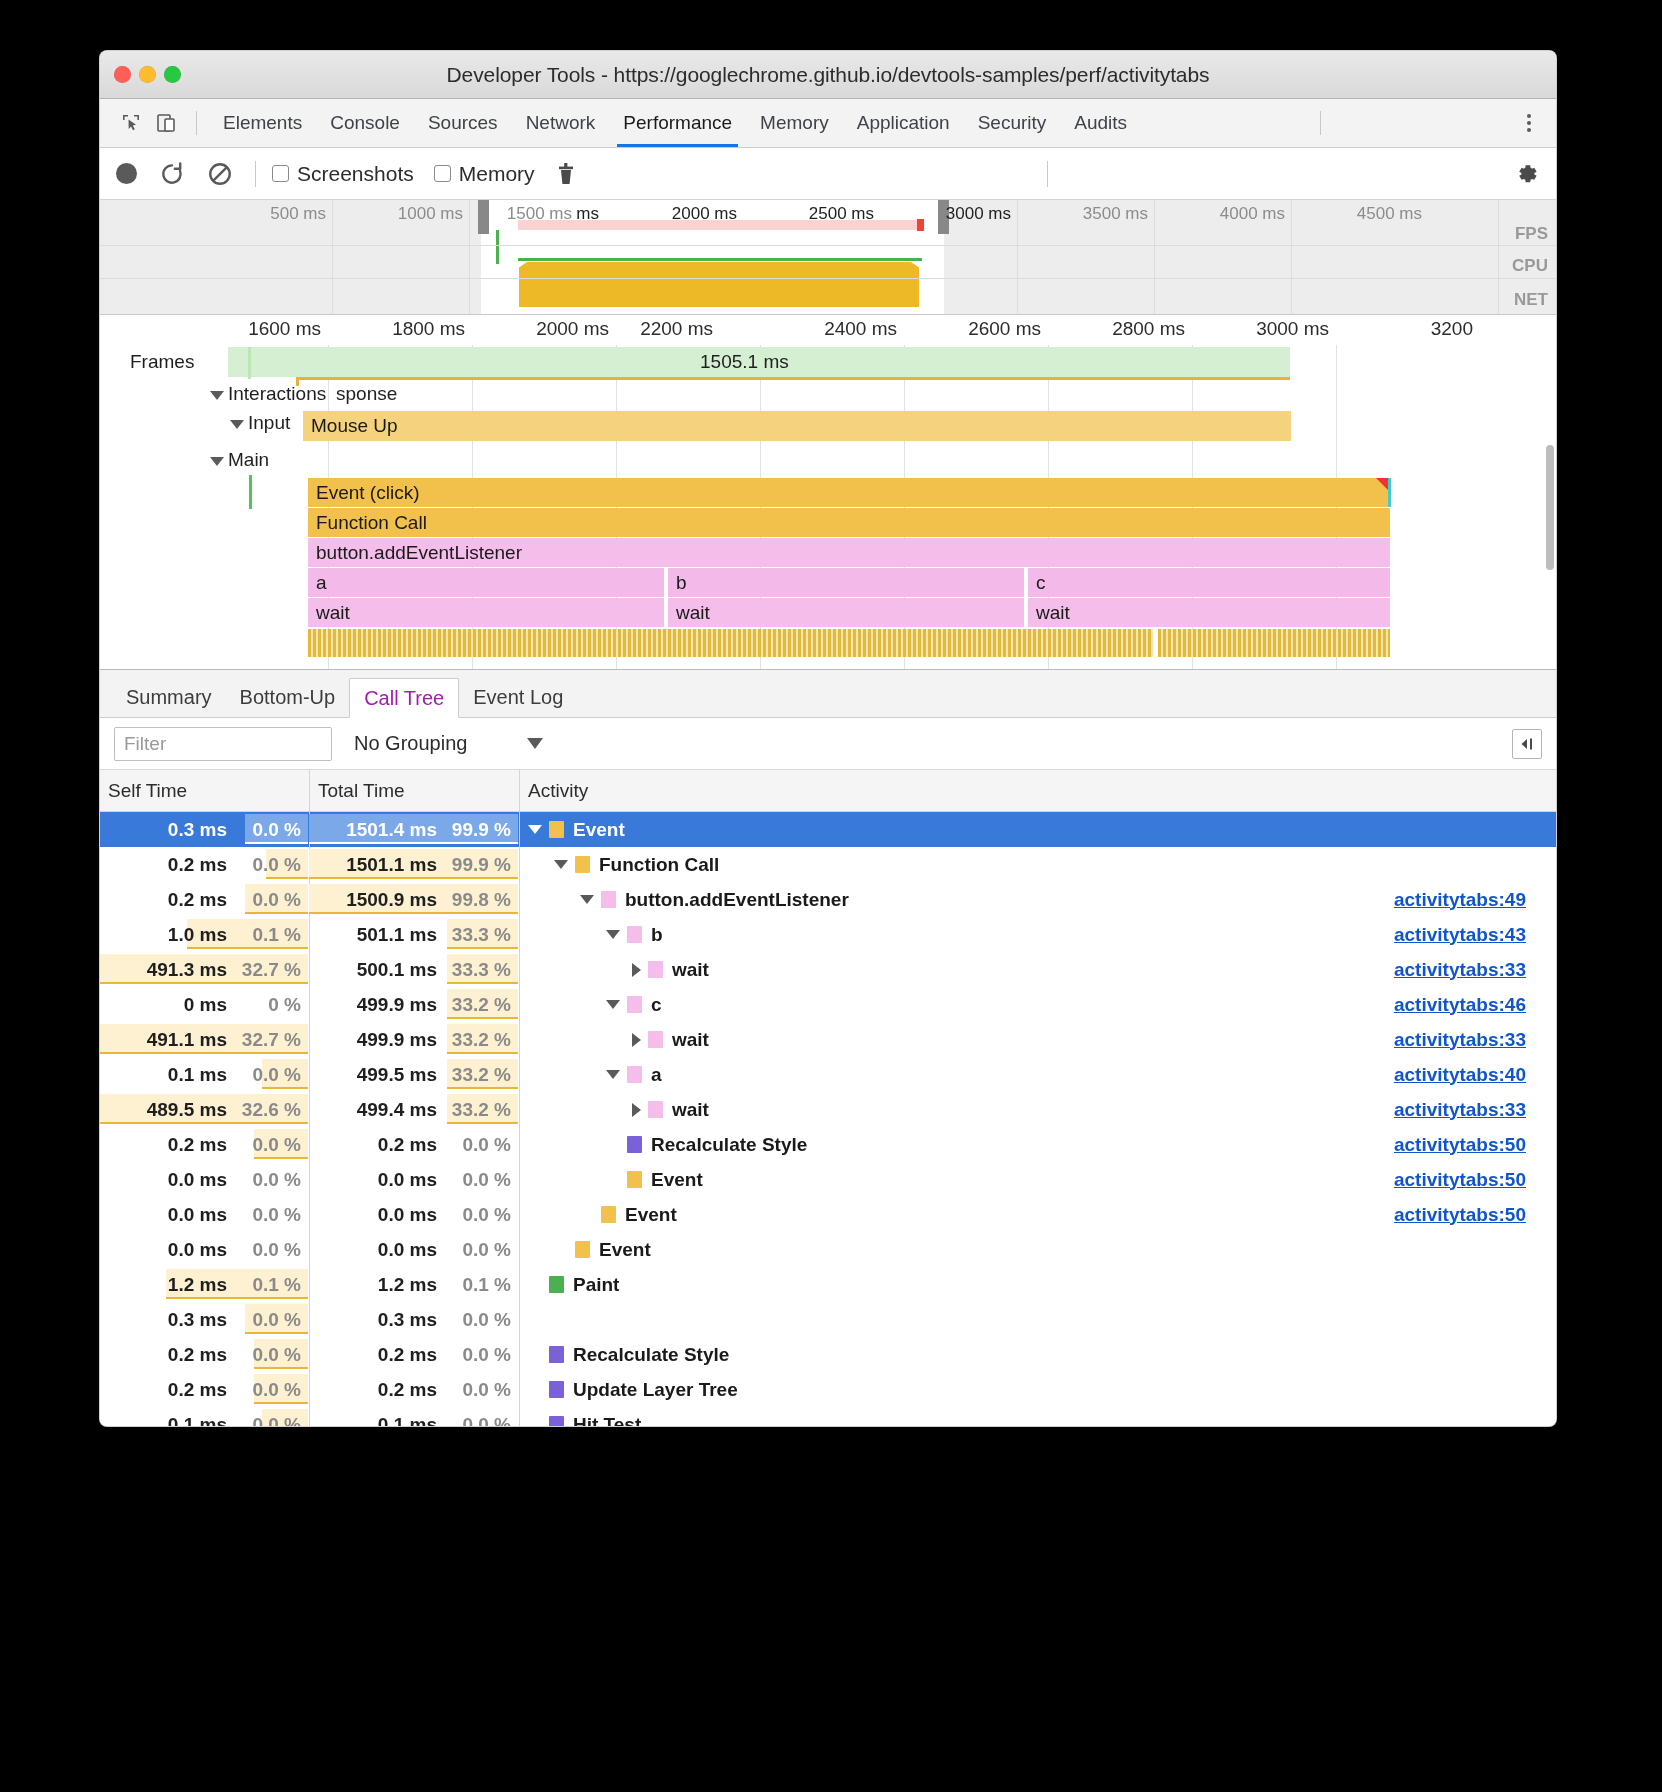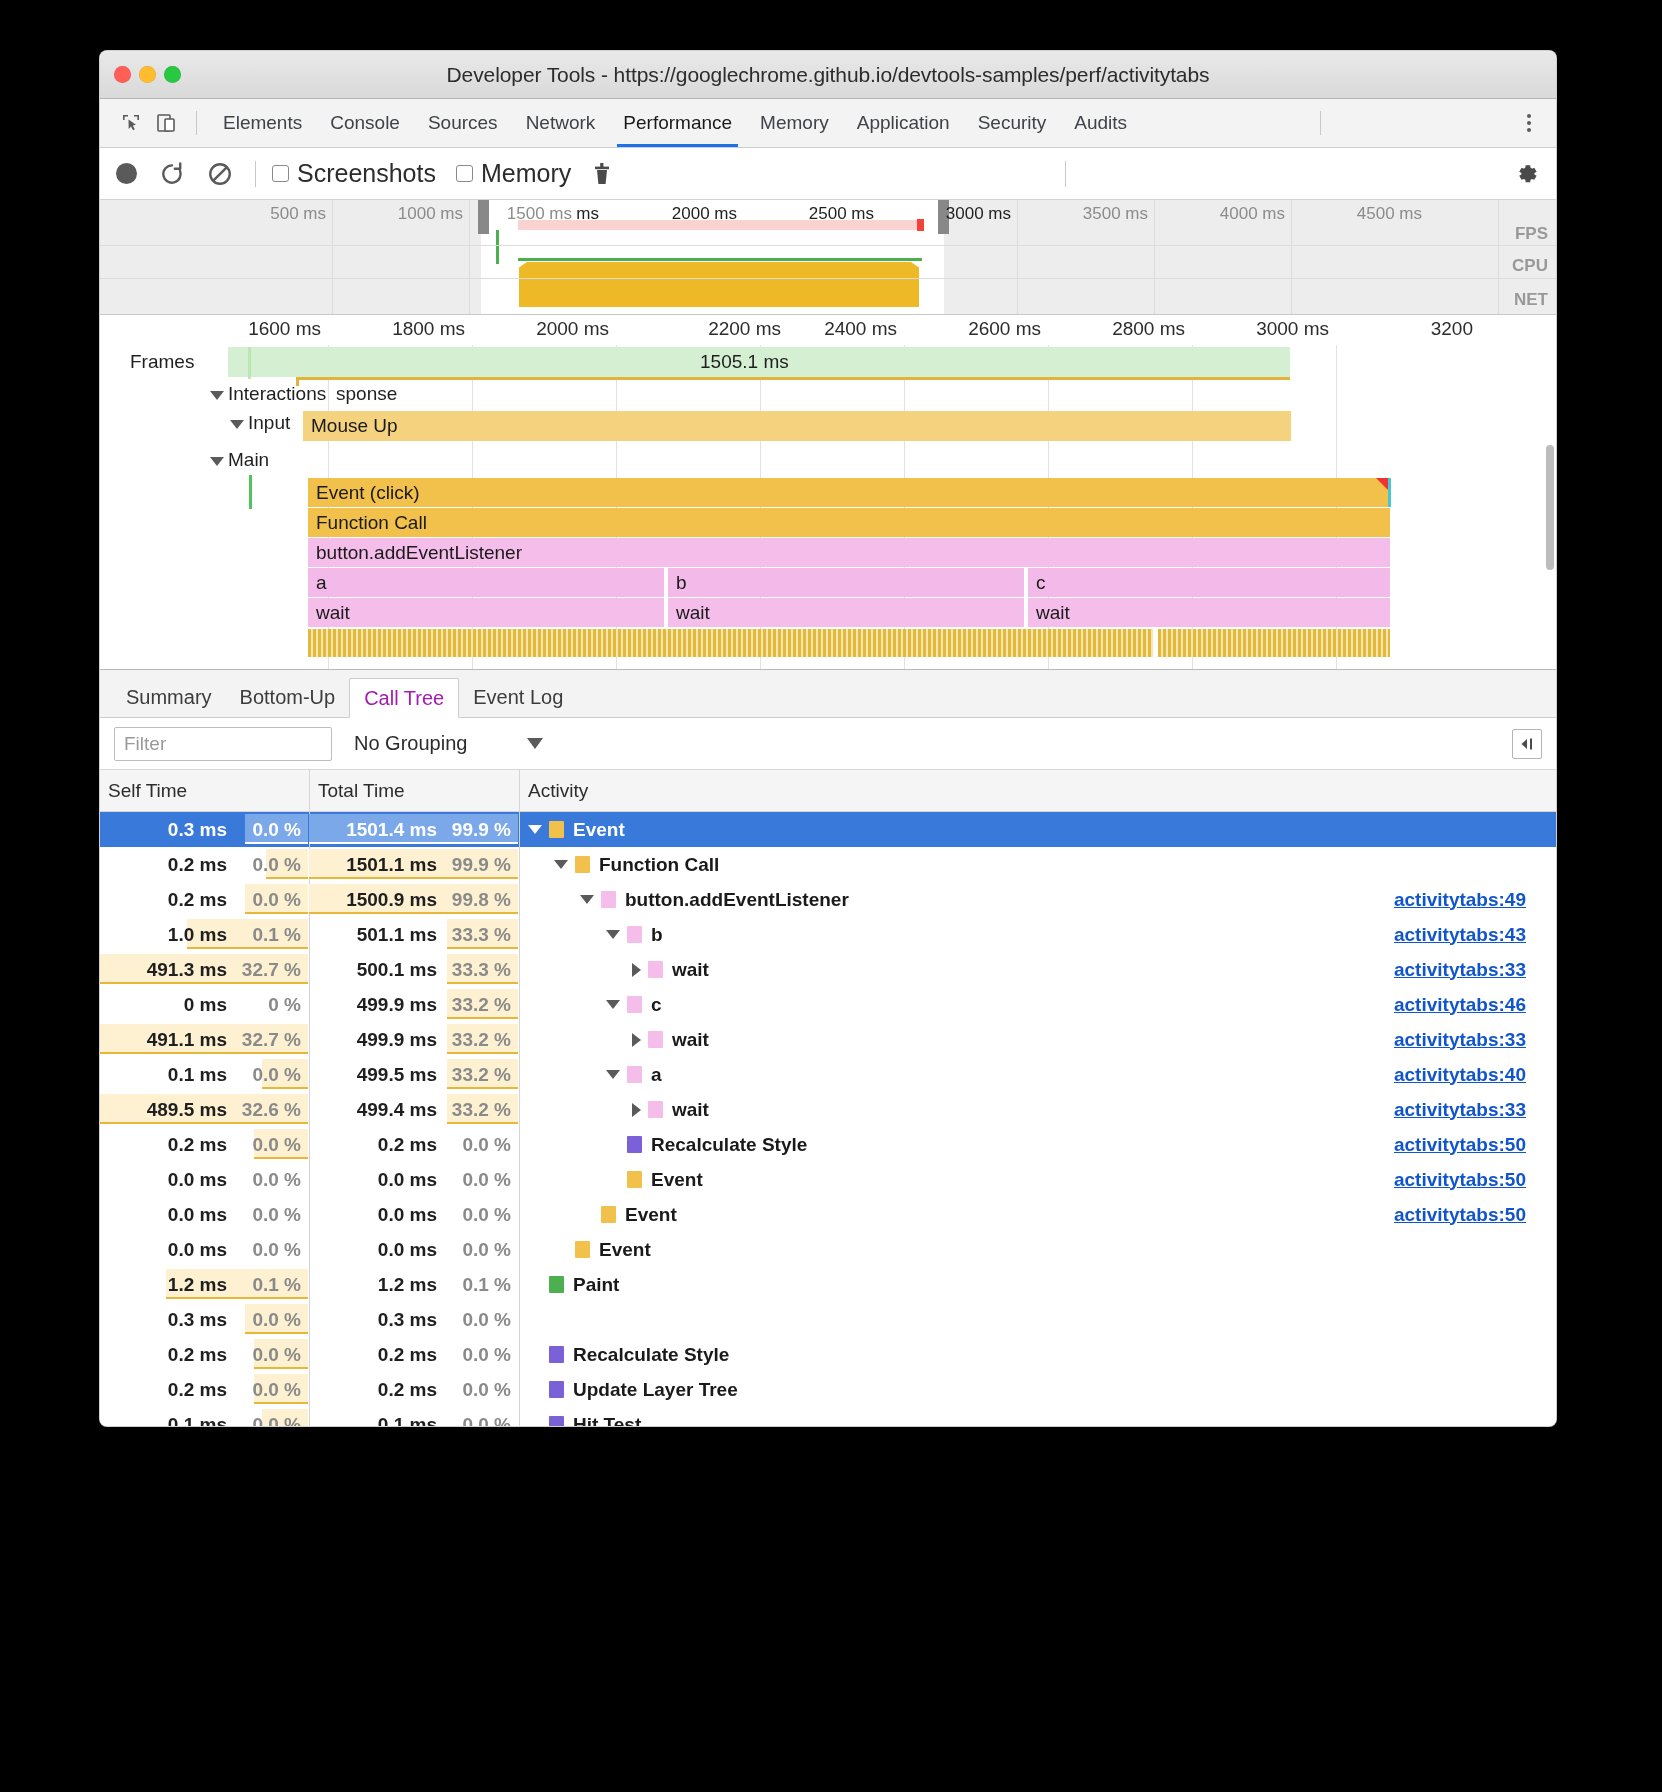--- a/index.html
+++ b/index.html
@@ -78,21 +78,21 @@
     padding: 0 16px;
   }
   .rec-dot { width: 21px; height: 21px; border-radius: 50%; background: #5a5a5a; margin-right: 22px; }
   .tb-ic { margin-right: 22px; color: #5a5a5a; display: flex; align-items: center; }
   .tb-sep { width: 1px; height: 26px; background: #c8c8c8; margin: 0 16px 0 0; }
   .cb-wrap { display: flex; align-items: center; margin-right: 20px; }
   .cbox {
     width: 17px; height: 17px; border: 1.5px solid #8a8a8a; border-radius: 3px;
     background: #fff; margin-right: 8px;
   }
-  .cb-label { font-size: 25px; color: #2c2c2c; }
+  .cb-label { font-size: 21px; color: #2c2c2c; }
   .gear { margin-left: auto; color: #4a4a4a; display: flex; align-items: center; }
   .gear-sep { width: 1px; height: 26px; background: #c8c8c8; margin-right: 16px; }
   
   .overview {
     position: relative;
     height: 115px;
     background: #ededed;
     border-bottom: 1px solid #c9c9c9;
     overflow: hidden;
   }
@@ -423,21 +423,21 @@
     <div class="fl-grid" style="left:660px"></div>
     <div class="fl-grid" style="left:804px"></div>
     <div class="fl-grid" style="left:948px"></div>
     <div class="fl-grid" style="left:1092px"></div>
     <div class="fl-grid" style="left:1236px"></div>
 
     <div class="fl-ruler">
       <div class="fl-tick" style="left:228px">1600 ms</div>
       <div class="fl-tick" style="left:372px">1800 ms</div>
       <div class="fl-tick" style="left:516px">2000 ms</div>
-      <div class="fl-tick" style="left:688px">2200 ms</div>
+      <div class="fl-tick" style="left:620px">2200 ms</div>
       <div class="fl-tick" style="left:804px">2400 ms</div>
       <div class="fl-tick" style="left:948px">2600 ms</div>
       <div class="fl-tick" style="left:1092px">2800 ms</div>
       <div class="fl-tick" style="left:1236px">3000 ms</div>
       <div class="fl-tick" style="left:1380px">3200</div>
     </div>
 
     <div class="fl-rowlabel" style="left:30px; top:36px;">Frames</div>
     <div class="fl-bar fl-frames" style="left:128px; top:32px; width:1062px; height:30px;"></div>
     <div class="fl-rowlabel" style="left:600px; top:36px;">1505.1 ms</div>

